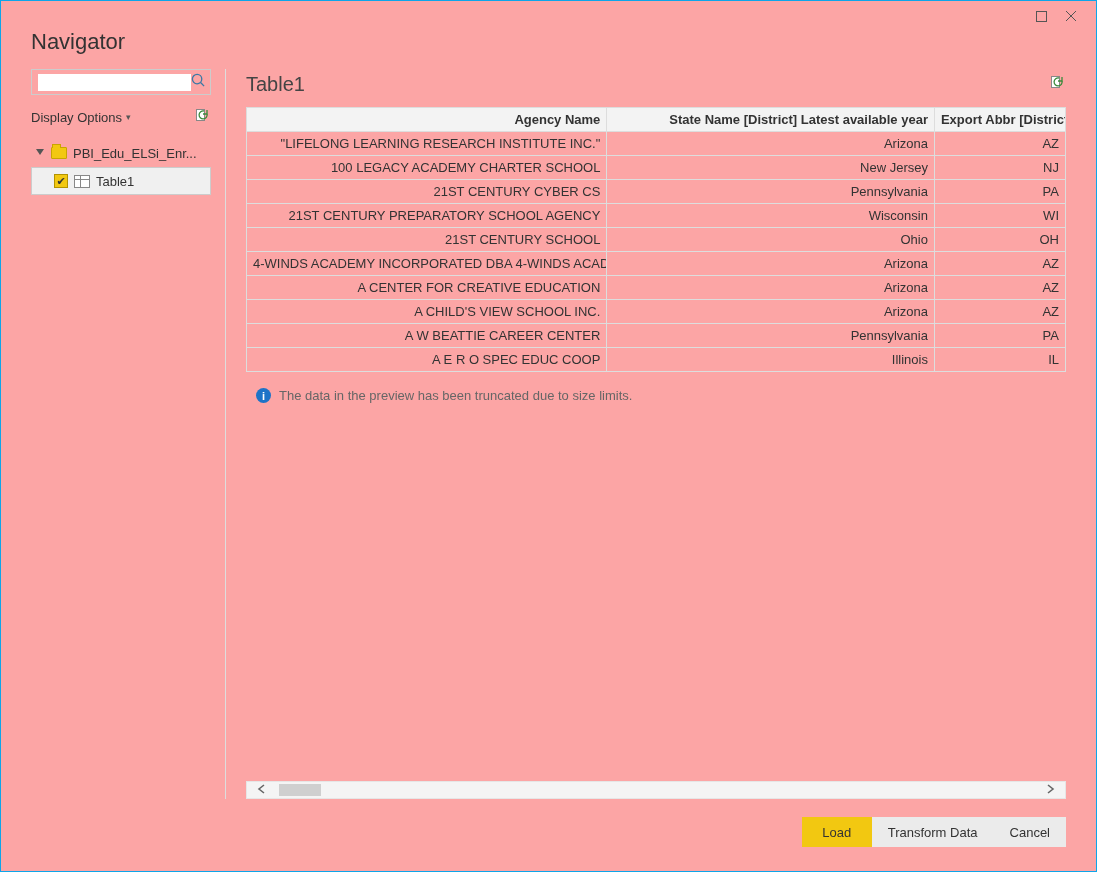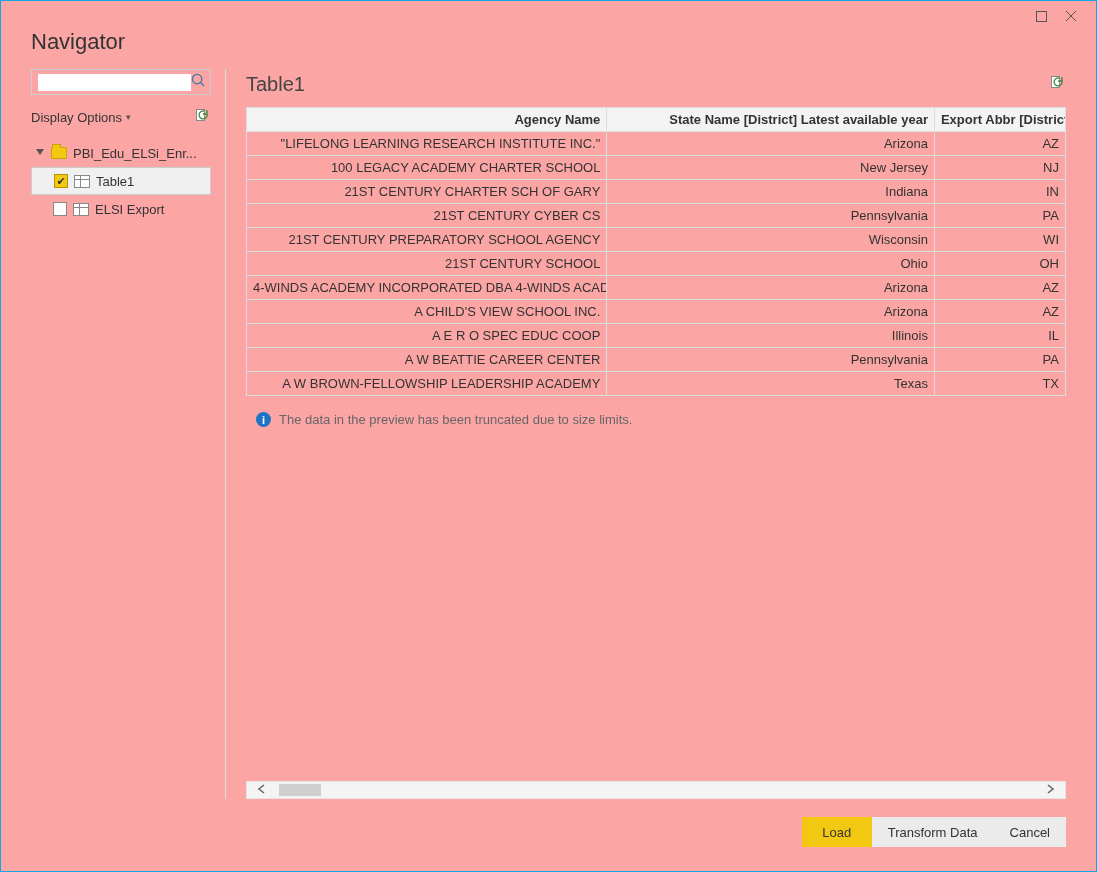--- a/index.html
+++ b/index.html
@@ -335,25 +335,20 @@
           <span class="folder-icon"></span>
           <span class="label">PBI_Edu_ELSi_Enr...</span>
         </div>
 
         <div class="tree-row selected" style="padding-left:22px;">
           <span class="chk checked">✔</span>
           <span class="table-icon"></span>
           <span class="label">Table1</span>
         </div>
 
-        <div class="tree-row" style="padding-left:22px;">
-          <span class="chk"></span>
-          <span class="table-icon"></span>
-          <span class="label">ELSI Export</span>
-        </div>
       </div>
     </div>
 
     <div class="right-pane">
       <div class="preview-title">
         <span>Table1</span>
         <span class="refresh-icon">
           <svg width="16" height="16" viewBox="0 0 16 16">
             <rect x="1.5" y="1.5" width="8" height="11" fill="#fff" stroke="#888" stroke-width="1"></rect>
             <path d="M12 6 a4 4 0 1 1 -3 -3" fill="none" stroke="#3a8a3a" stroke-width="1.3"></path>
@@ -380,63 +375,58 @@
               <td>"LIFELONG LEARNING RESEARCH INSTITUTE INC."</td>
               <td>Arizona</td>
               <td>AZ</td>
             </tr>
             <tr>
               <td>100 LEGACY ACADEMY CHARTER SCHOOL</td>
               <td>New Jersey</td>
               <td>NJ</td>
             </tr>
             <tr>
-              <td>21ST CENTURY CHARTER SCH OF GARY</td>
-              <td>Indiana</td>
-              <td>IN</td>
-            </tr>
-            <tr>
               <td>21ST CENTURY CYBER CS</td>
               <td>Pennsylvania</td>
               <td>PA</td>
             </tr>
             <tr>
               <td>21ST CENTURY PREPARATORY SCHOOL AGENCY</td>
               <td>Wisconsin</td>
               <td>WI</td>
             </tr>
             <tr>
               <td>21ST CENTURY SCHOOL</td>
               <td>Ohio</td>
               <td>OH</td>
             </tr>
             <tr>
               <td>4-WINDS ACADEMY INCORPORATED DBA 4-WINDS ACADEMY</td>
               <td>Arizona</td>
               <td>AZ</td>
             </tr>
             <tr>
+              <td>A CENTER FOR CREATIVE EDUCATION</td>
+              <td>Arizona</td>
+              <td>AZ</td>
+            </tr>
+            <tr>
               <td>A CHILD'S VIEW SCHOOL INC.</td>
               <td>Arizona</td>
               <td>AZ</td>
             </tr>
             <tr>
+              <td>A W BEATTIE CAREER CENTER</td>
+              <td>Pennsylvania</td>
+              <td>PA</td>
+            </tr>
+            <tr>
               <td>A E R O SPEC EDUC COOP</td>
               <td>Illinois</td>
               <td>IL</td>
-            </tr>
-            <tr>
-              <td>A W BEATTIE CAREER CENTER</td>
-              <td>Pennsylvania</td>
-              <td>PA</td>
-            </tr>
-            <tr>
-              <td>A W BROWN-FELLOWSHIP LEADERSHIP ACADEMY</td>
-              <td>Texas</td>
-              <td>TX</td>
             </tr>
           </tbody>
       </table>
 
       <div class="info-row">
         <span class="info-icon">i</span>
         <span>The data in the preview has been truncated due to size limits.</span>
       </div>
 
       <div class="hscroll">

